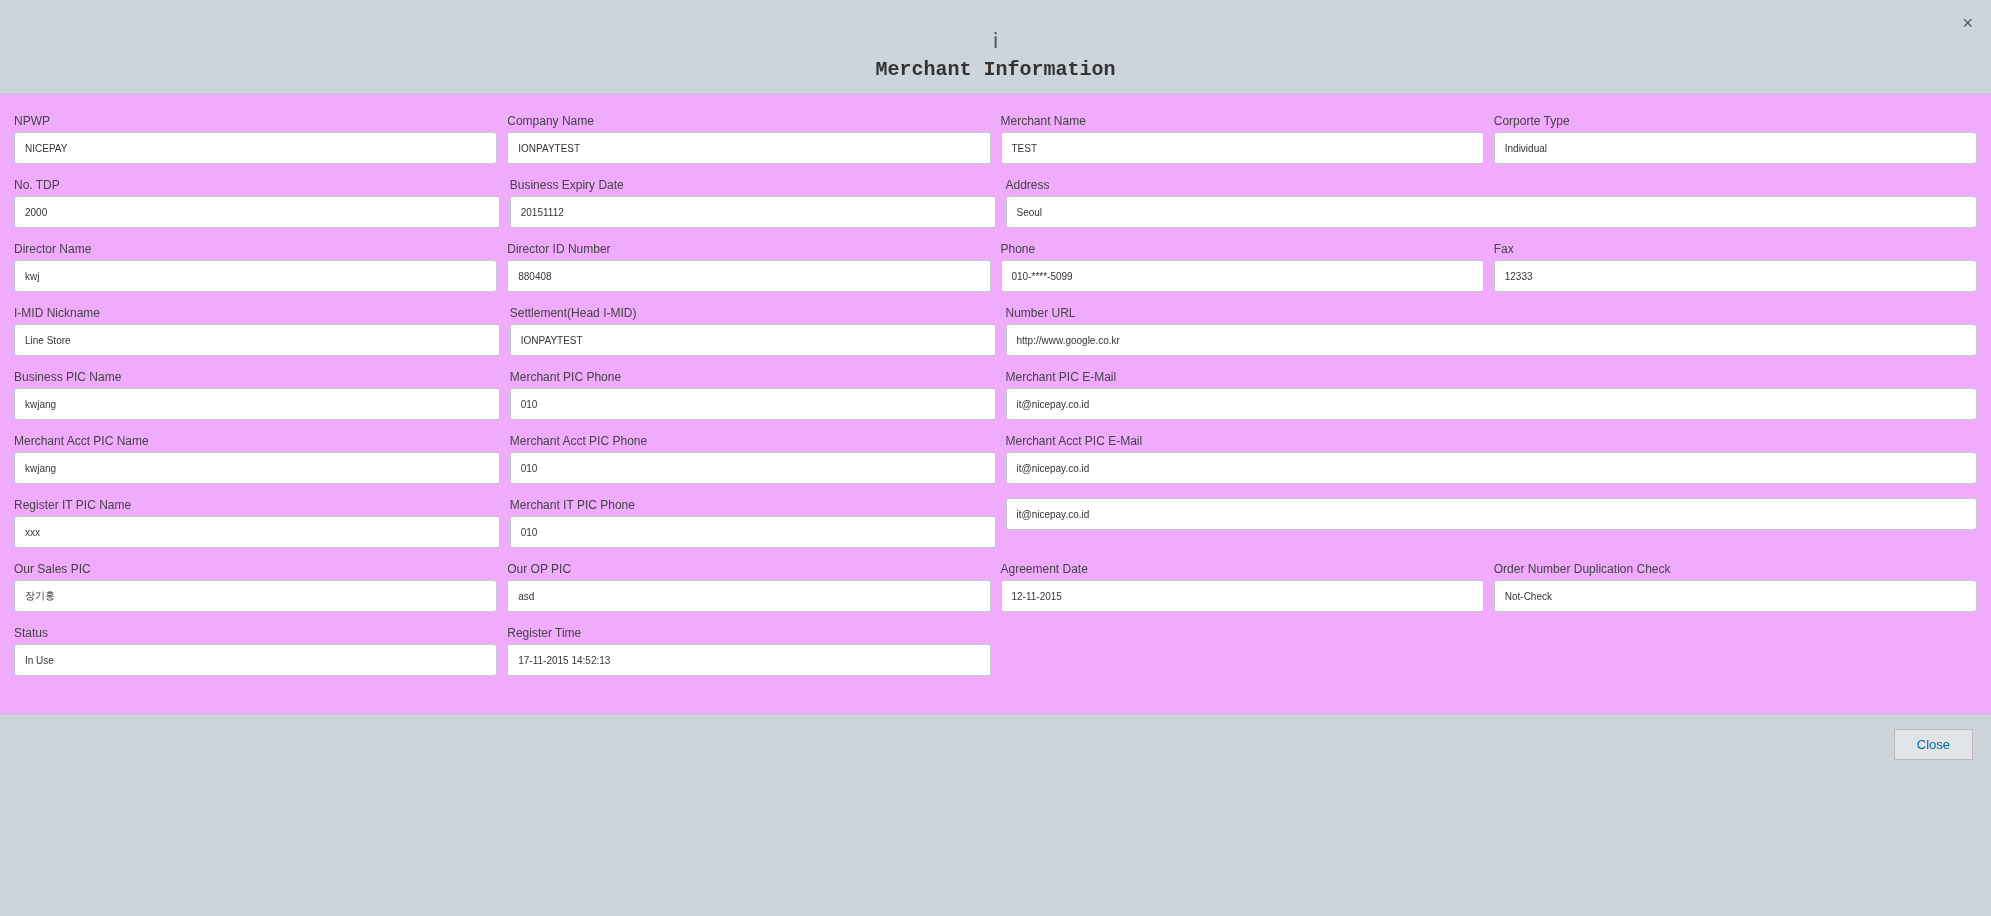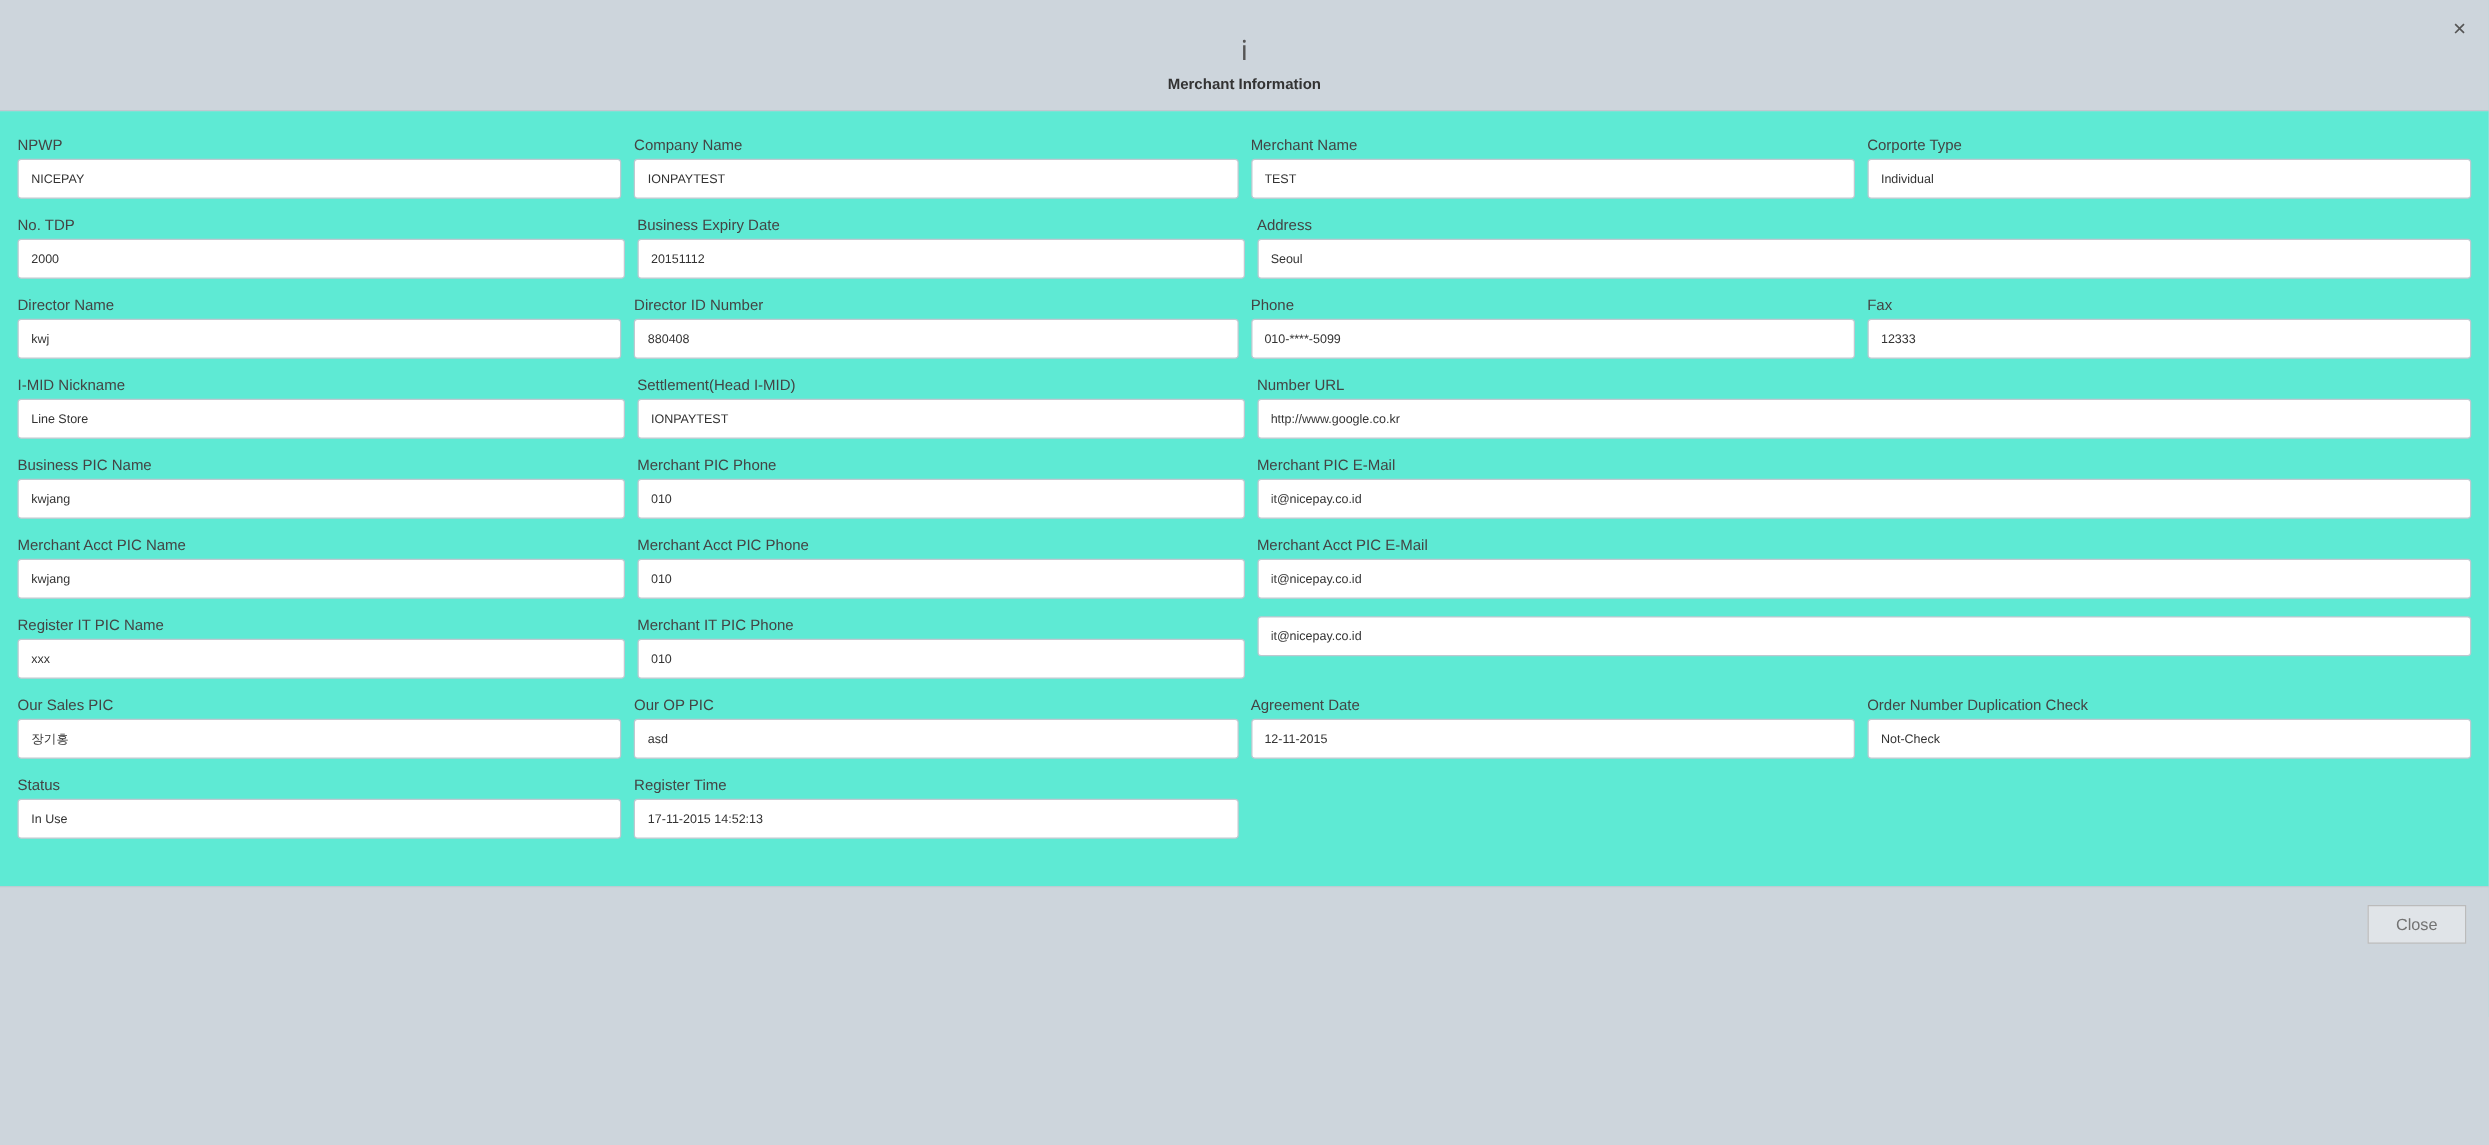--- a/index.html
+++ b/index.html
@@ -32,26 +32,27 @@
       padding-top: 24px;
       padding-bottom: 12px;
     }
     .modal-header .info-icon {
       display: block;
       font-size: 22px;
       color: #555;
       margin-bottom: 4px;
     }
     .modal-header .modal-title {
-      font-size: 12px;
+      font-size: 20px;
       font-weight: bold;
       color: #333;
+      font-family: Liberation Mono, monospace;
     }
     .modal-body {
-      background: #5eead4;
+      background: #f0abfc;
       margin: 0 0;
       padding: 20px 14px 24px 14px;
     }
     .form-row {
       display: flex;
       gap: 10px;
       margin-bottom: 14px;
     }
     .form-group {
       display: flex;
@@ -80,21 +81,21 @@
       padding: 14px 18px;
       background: #cdd5dc;
     }
     .close-footer-btn {
       padding: 7px 22px;
       background: #e0e4e8;
       border: 1px solid #bbb;
       border-radius: 0;
       font-size: 13px;
       cursor: pointer;
-      color: #737373;
+      color: #0369a1;
     }
     .divider {
       border: none;
       border-top: 1px solid #c0c8d0;
       margin: 0;
     }
   </style>
 </head>
 <body>
 

